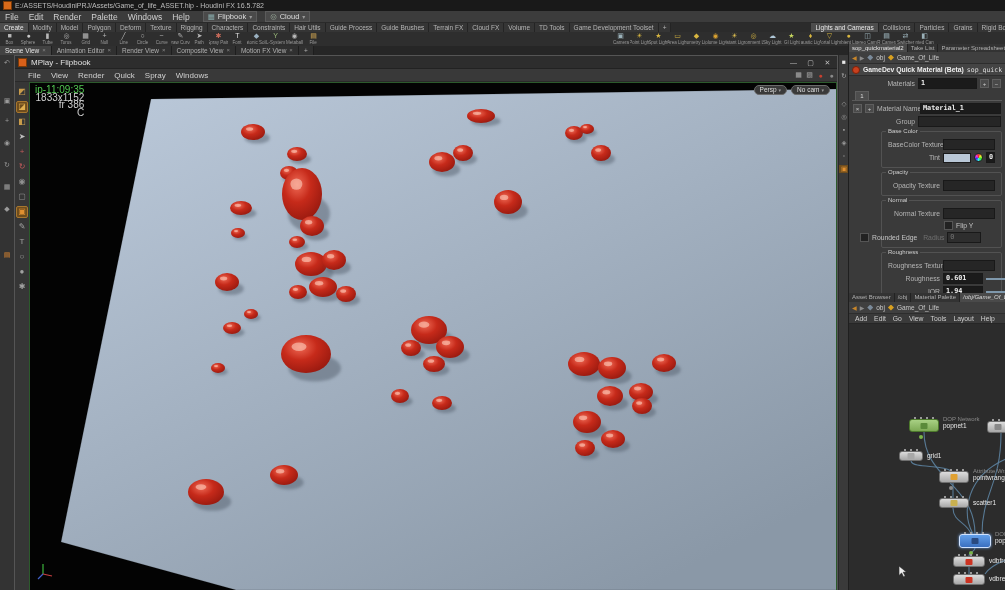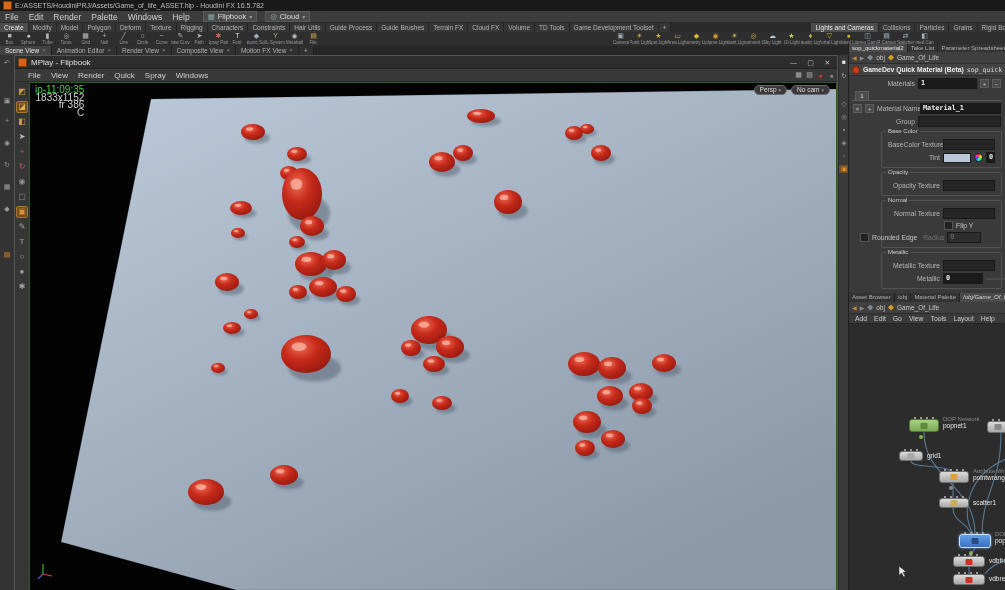--- a/index.html
+++ b/index.html
@@ -668,20 +668,41 @@
         <span style="font-size:6.8px;color:#c5c5c5;">Flip Y</span>
       </div>
       <div class="prow" style="margin-left:-24px;">
         <span class="ckbox"></span>
         <span style="font-size:6.8px;color:#c5c5c5;white-space:nowrap;">Rounded Edge</span>
         <span class="plabel dis" style="width:24px;">Radius</span>
         <span class="pfield dis">0</span>
       </div>
     </div>
 
+    <div class="sect">
+      <span class="sect-title">Roughness</span>
+      <div class="prow">
+        <span class="plabel">Roughness Texture</span>
+        <span class="pfield"></span>
+      </div>
+      <div class="prow">
+        <span class="plabel">Roughness</span>
+        <span class="pfield val" style="flex:0 0 34px;">0.601</span>
+        <span class="pslider">
+            <span class="fill" style="width:60%;"></span>
+          </span>
+      </div>
+      <div class="prow">
+        <span class="plabel">IOR</span>
+        <span class="pfield val" style="flex:0 0 34px;">1.94</span>
+        <span class="pslider">
+            <span class="fill" style="width:65%;"></span>
+          </span>
+      </div>
+    </div>
 
     <div class="sect">
       <span class="sect-title">Metallic</span>
       <div class="prow">
         <span class="plabel">Metallic Texture</span>
         <span class="pfield"></span>
       </div>
       <div class="prow">
         <span class="plabel">Metallic</span>
         <span class="pfield val" style="flex:0 0 34px;">0</span>

